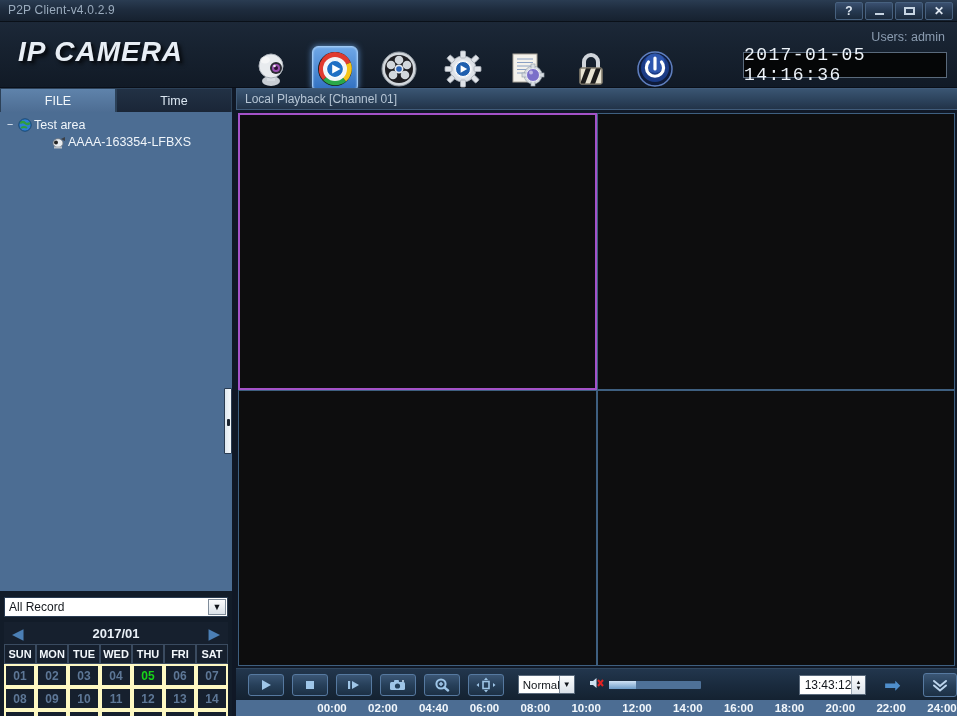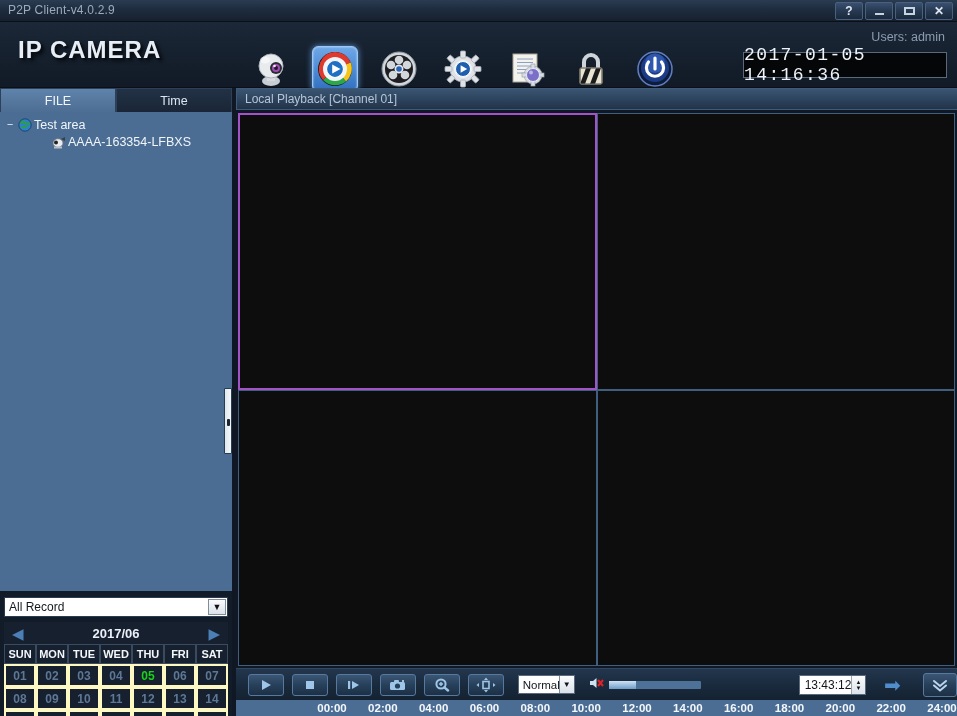--- a/index.html
+++ b/index.html
@@ -39,21 +39,21 @@
   .winbtn .sq { display:block; width:11px; height:8px; border:2px solid #c6d4e2; }
 
   
   .header {
     position: absolute; left: 0; top: 22px; width: 957px; height: 66px;
     background: linear-gradient(to bottom, #1c2838 0%, #172230 40%, #111a26 100%);
     border-bottom: 1px solid #0a0f18;
   }
   .brand {
     position: absolute; left: 18px; top: 14px;
-    font-size: 24px; font-weight: bold; 
+    font-size: 28px; font-weight: bold; font-style: italic;
     color: #e8eef5; letter-spacing: 1px;
     text-shadow: 2px 2px 0 #0a0f16, 3px 3px 4px rgba(0,0,0,.8);
     font-family: "Liberation Sans", sans-serif;
   }
   .toolbar {
     position: absolute; left: 248px; top: 24px;
     display: flex; align-items: center; gap: 18px;
   }
   .tb-item {
     width: 46px; height: 46px;
@@ -453,21 +453,21 @@
     <div class="splitter"></div>
 
     <div class="recordsel">
       <span>All Record</span>
       <span class="arrowbox">▼</span>
     </div>
 
     <div class="calendar">
       <div class="cal-head">
         <span class="cal-nav">◀</span>
-        <span class="cal-title">2017/06</span>
+        <span class="cal-title">2017/01</span>
         <span class="cal-nav">▶</span>
       </div>
       <div class="cal-grid" id="cal-dow">
           <div class="cal-dow">SUN</div>
           <div class="cal-dow">MON</div>
           <div class="cal-dow">TUE</div>
           <div class="cal-dow">WED</div>
           <div class="cal-dow">THU</div>
           <div class="cal-dow">FRI</div>
           <div class="cal-dow">SAT</div>
@@ -586,21 +586,21 @@
           <path d="M3 3 L9 8 L15 3" fill="none" stroke="#bcd4ec" stroke-width="2" stroke-linecap="round"></path>
           <path d="M3 7.5 L9 12.5 L15 7.5" fill="none" stroke="#bcd4ec" stroke-width="2" stroke-linecap="round"></path>
         </svg>
       </div>
     </div>
 
     <div class="timeline">
       <div class="tl-ruler" id="tl-ruler">
           <div class="tl-tick" style="left: 96px;">00:00</div>
           <div class="tl-tick" style="left: 146.833px;">02:00</div>
-          <div class="tl-tick" style="left: 197.667px;">04:00</div>
+          <div class="tl-tick" style="left: 197.667px;">04:40</div>
           <div class="tl-tick" style="left: 248.5px;">06:00</div>
           <div class="tl-tick" style="left: 299.333px;">08:00</div>
           <div class="tl-tick" style="left: 350.167px;">10:00</div>
           <div class="tl-tick" style="left: 401px;">12:00</div>
           <div class="tl-tick" style="left: 451.833px;">14:00</div>
           <div class="tl-tick" style="left: 502.667px;">16:00</div>
           <div class="tl-tick" style="left: 553.5px;">18:00</div>
           <div class="tl-tick" style="left: 604.333px;">20:00</div>
           <div class="tl-tick" style="left: 655.167px;">22:00</div>
           <div class="tl-tick" style="left: 706px;">24:00</div>

